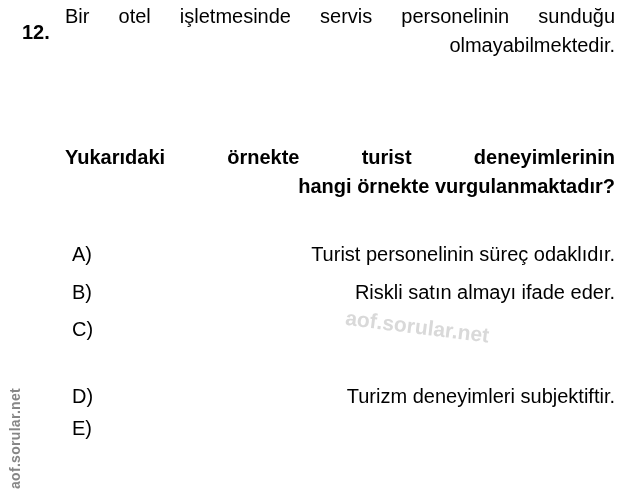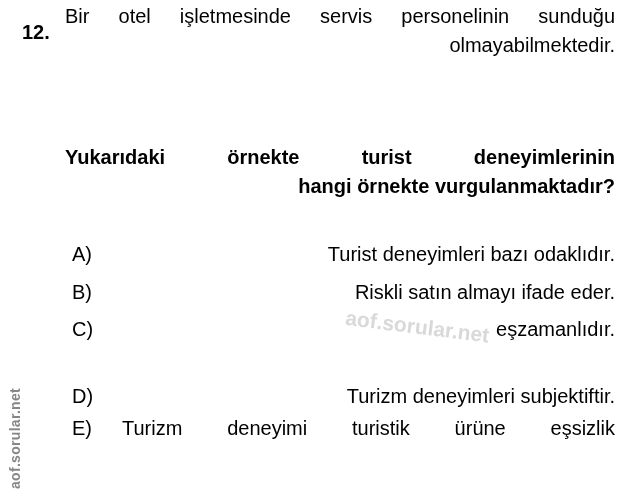--- a/index.html
+++ b/index.html
@@ -110,49 +110,47 @@
     </div>
 
     <div class="qprompt">
       <div class="jline">Yukarıdaki örnekte turist deneyimlerinin</div>
       <div class="lline">hangi örnekte vurgulanmaktadır?</div>
     </div>
 
     <div class="option-row opt-a">
       <span class="option-letter">A)</span>
       <div class="option-text">
-        <div class="lline">Turist deneyimleri bazı odaklıdır.</div>
+        <div class="lline">Turist personelinin süreç odaklıdır.</div>
       </div>
     </div>
 
     <div class="option-row opt-b">
       <span class="option-letter">B)</span>
       <div class="option-text">
         <div class="lline">Riskli satın almayı ifade eder.</div>
       </div>
     </div>
 
     <div class="option-row opt-c">
       <span class="option-letter">C)</span>
       <div class="option-text">
-        <div class="lline">eşzamanlıdır.</div>
       </div>
     </div>
 
     <div class="option-row opt-d">
       <span class="option-letter">D)</span>
       <div class="option-text">
         <div class="lline">Turizm deneyimleri subjektiftir.</div>
       </div>
     </div>
 
     <div class="option-row opt-e">
       <span class="option-letter">E)</span>
       <div class="option-text">
-        <div class="jline">Turizm deneyimi turistik ürüne eşsizlik</div>
       </div>
     </div>
 
   </div>
 
   <div class="watermark-side">aof.sorular.net</div>
 
 </div>
 
 </body></html>

